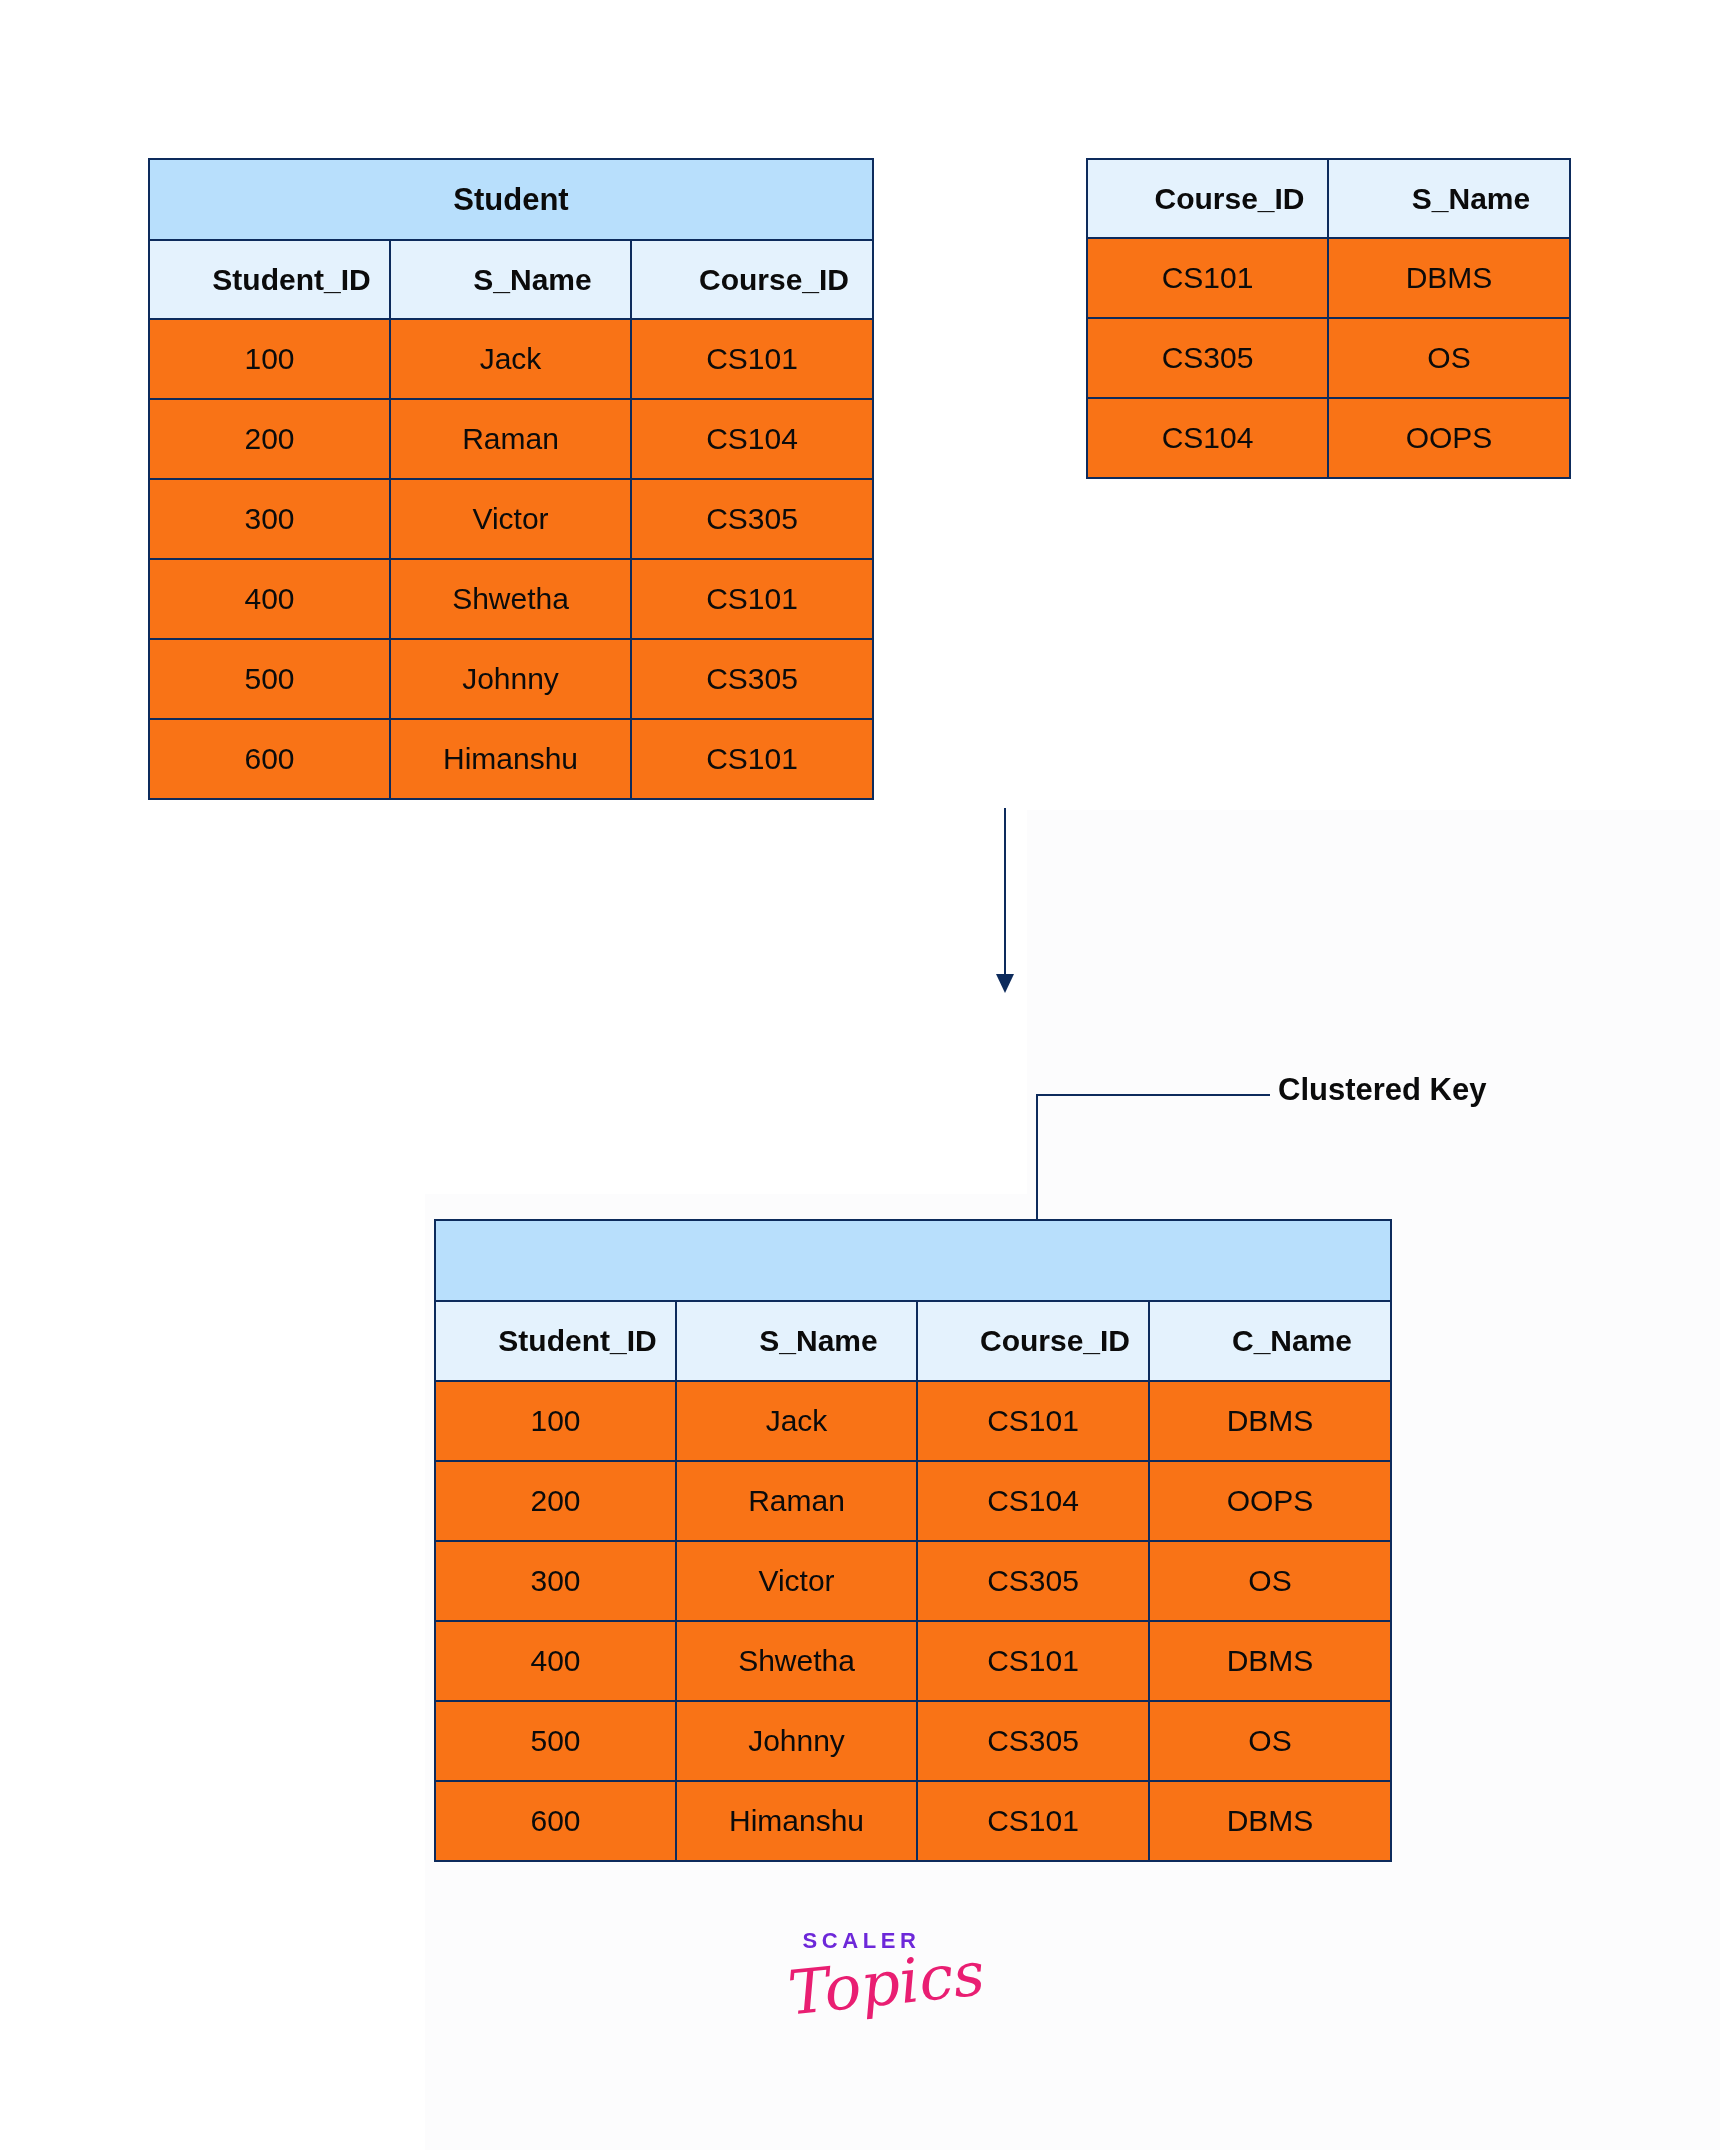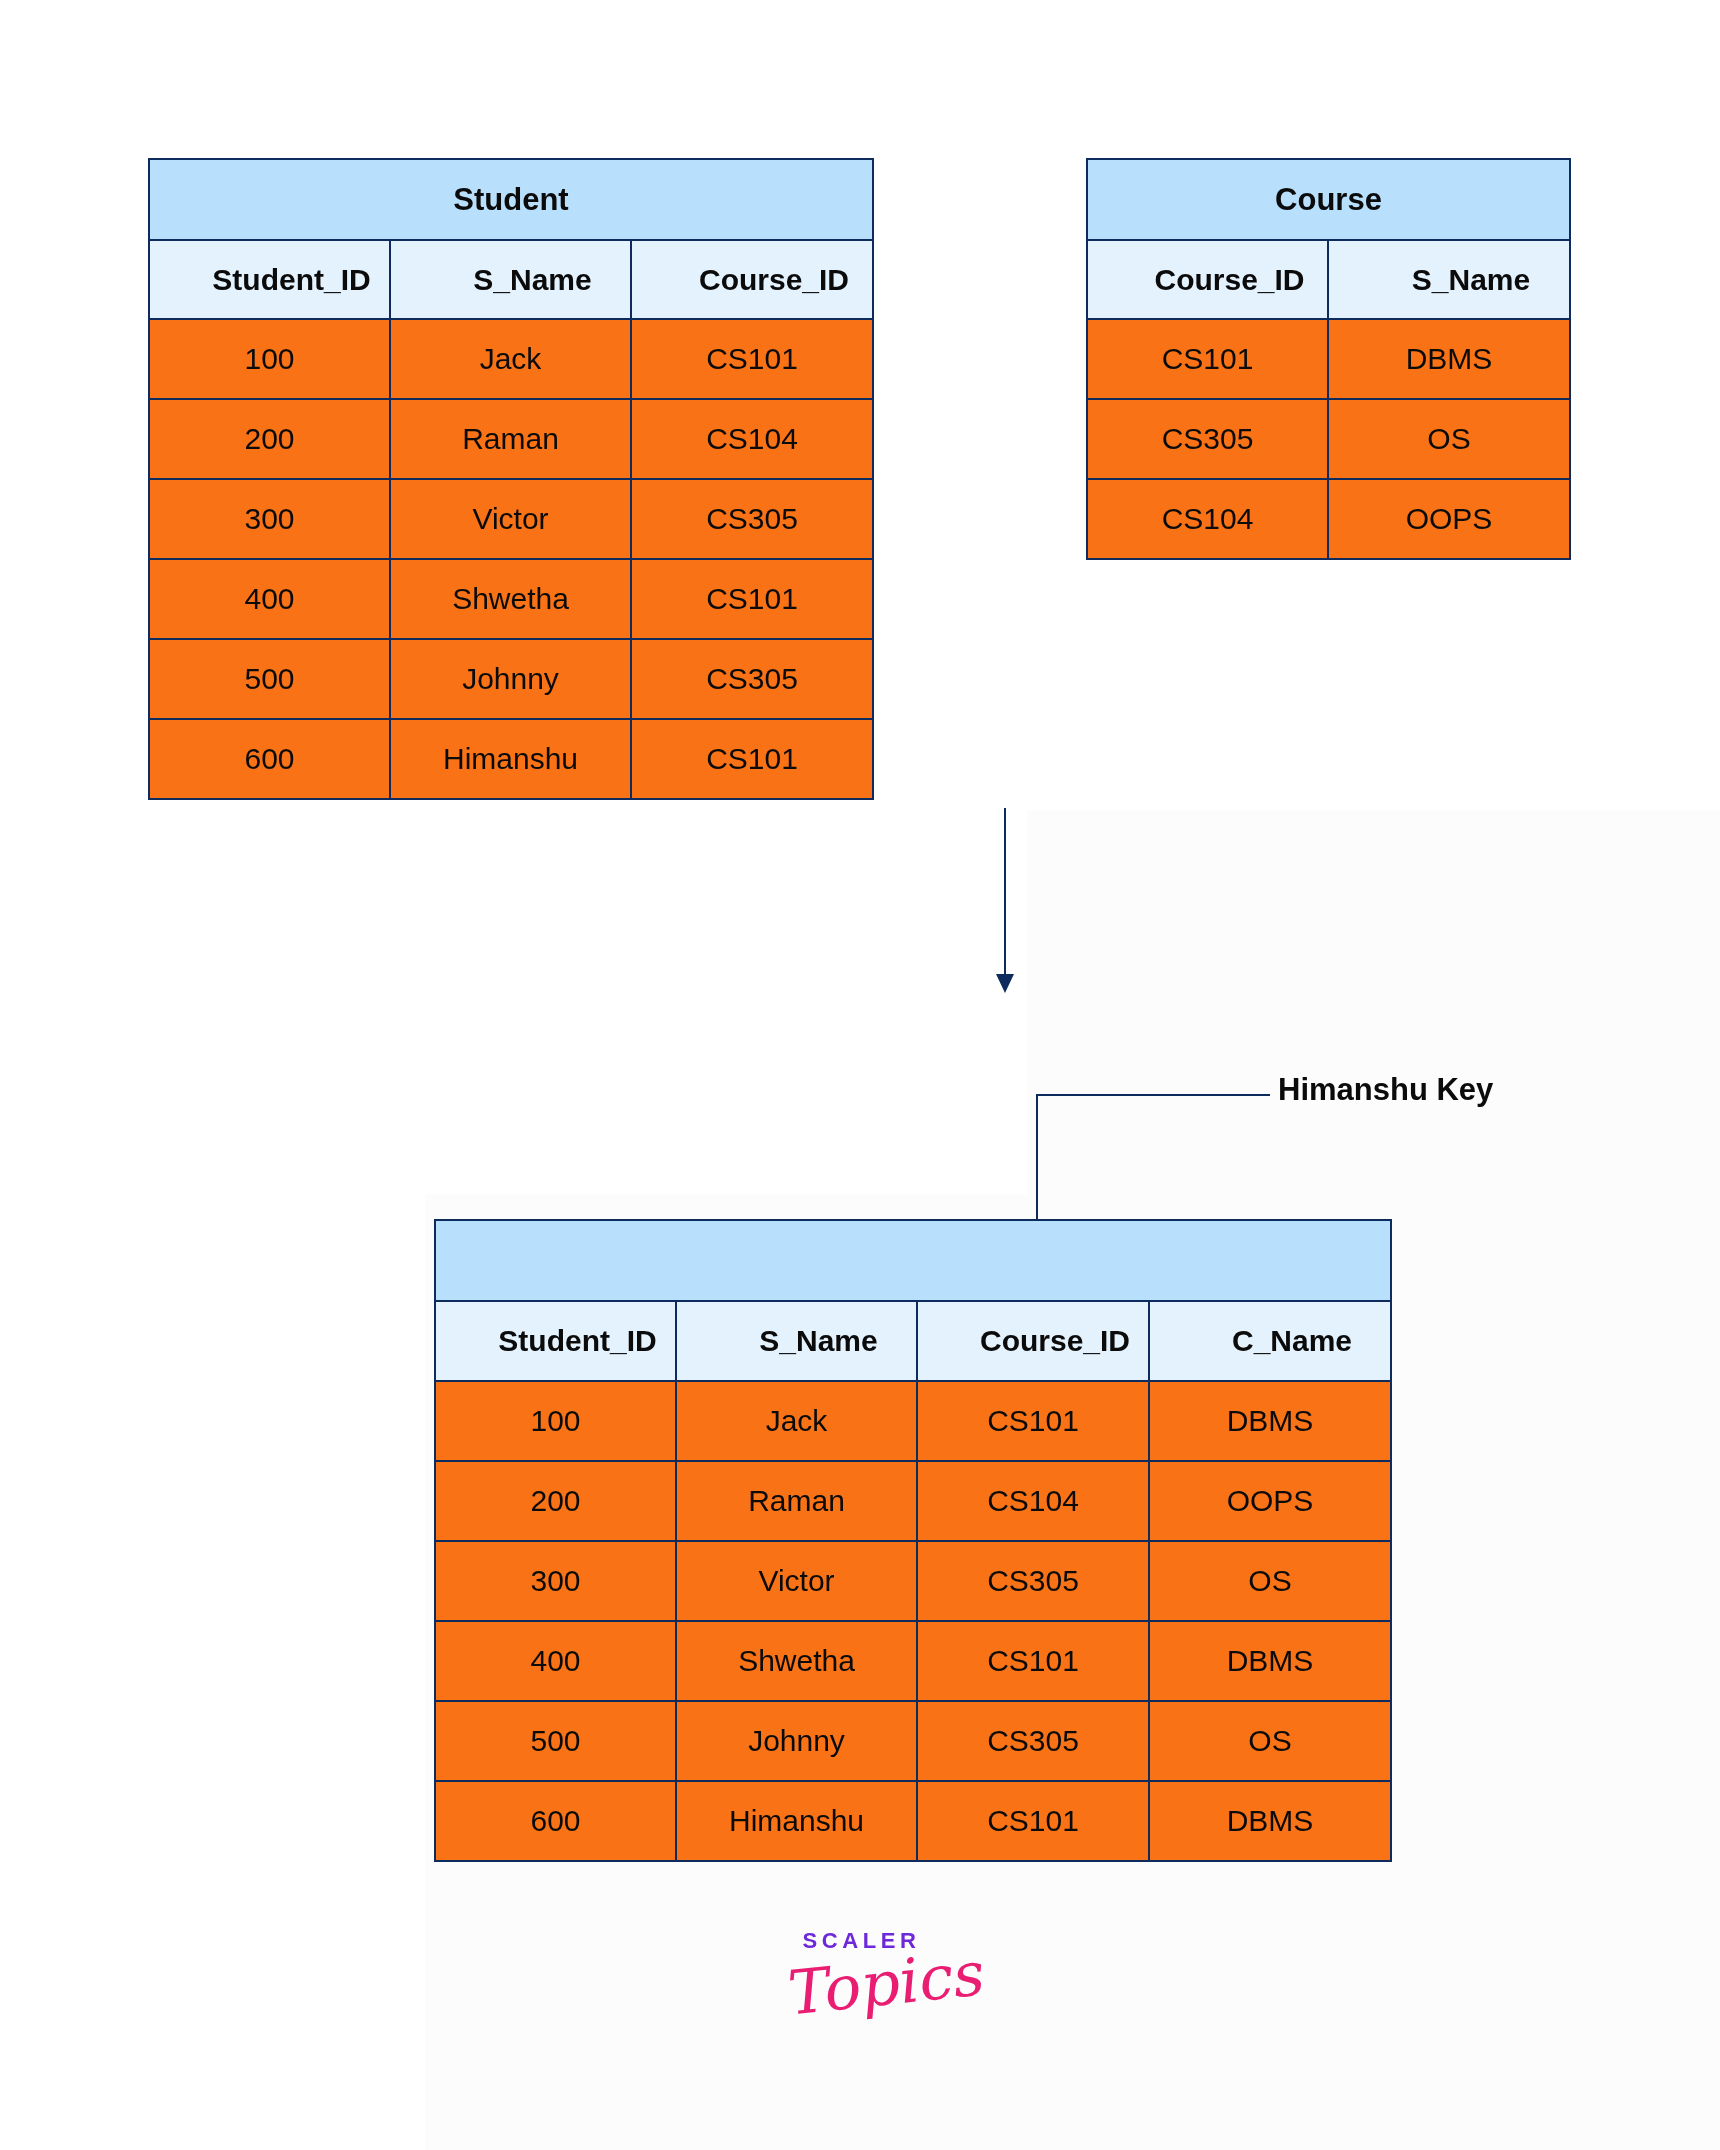--- a/index.html
+++ b/index.html
@@ -74,23 +74,20 @@
   </tr>
 </tbody>
   </table>
 
 <table class="db" style="left:1086px; top:138px; width:483px;">
   <colgroup>
       <col style="width:241px">
       <col style="width:242px">
     </colgroup>
   <tbody>
-      <tr style="height:81px">
-    <th class="title" colspan="2">Course</th>
-  </tr>
   <tr style="height:79px">
     <th class="col">Course_ID</th>
     <th class="col">S_Name</th>
   </tr>
   <tr style="height:80px">
     <td>CS101</td>
     <td>DBMS</td>
   </tr>
   <tr style="height:80px">
     <td>CS305</td>
@@ -102,21 +99,21 @@
   </tr>
 </tbody>
   </table>
 
 <div class="vline" style="left:1004px; top:808px; width:2px; height:167px;"></div>
 <div class="arrowhead" style="left:996px; top:974px;"></div>
 
 <div class="vline" style="left:1036px; top:1094px; width:234px; height:2px;"></div>
 <div class="vline" style="left:1036px; top:1094px; width:2px; height:127px;"></div>
 <div class="arrowhead" style="left:1027px; top:1219px;"></div>
-<div class="label" style="left:1278px; top:1072px;">Himanshu Key</div>
+<div class="label" style="left:1278px; top:1072px;">Clustered Key</div>
 
 <table class="db" style="left:434px; top:1199px; width:956px;">
   <colgroup>
       <col style="width:241px">
       <col style="width:241px">
       <col style="width:232px">
       <col style="width:242px">
     </colgroup>
   <tbody>
       <tr style="height:81px">

